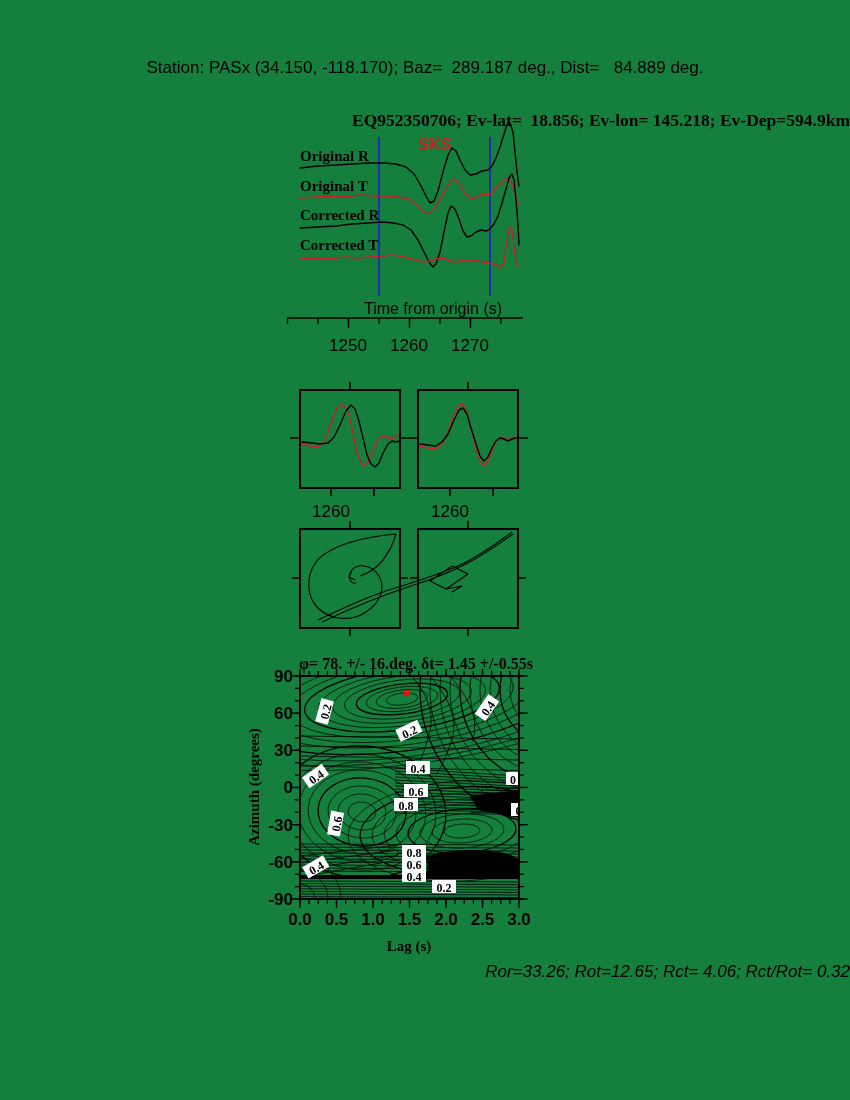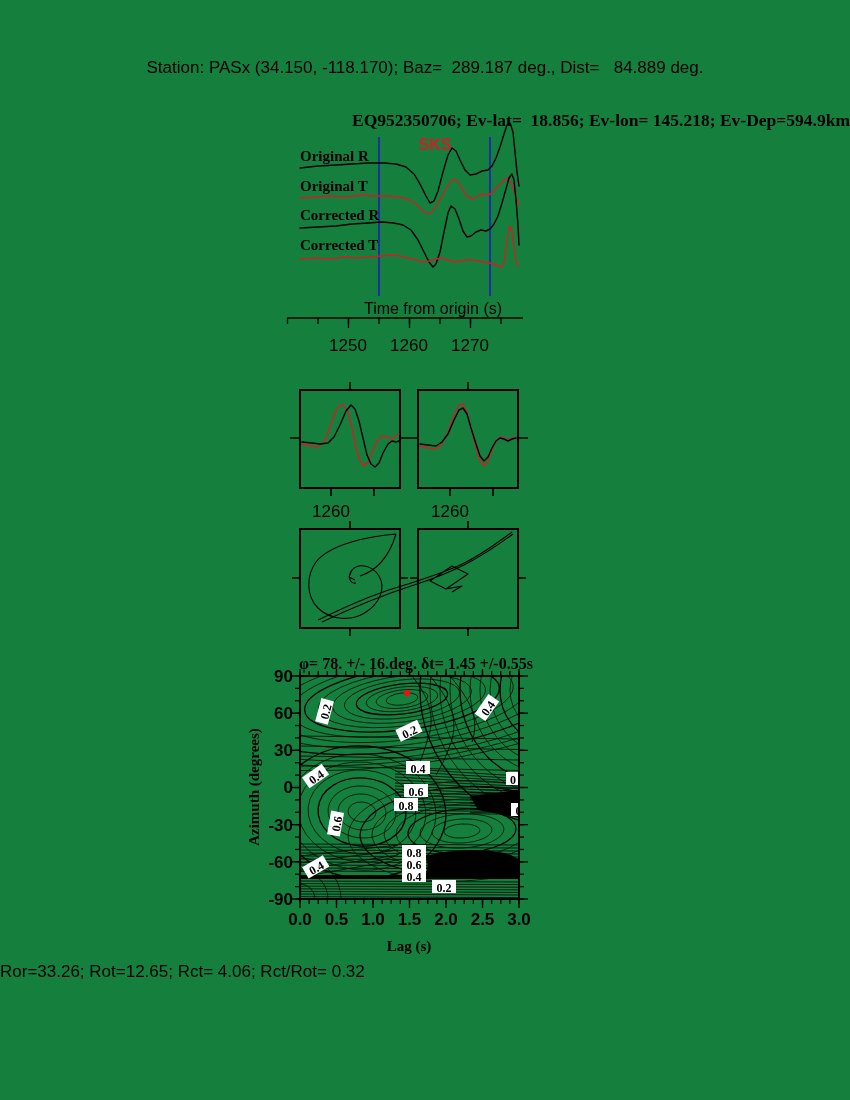--- a/index.html
+++ b/index.html
@@ -1,21 +1,21 @@
 <!DOCTYPE html>
 <html><head>
 <meta charset="utf-8">
 <style>
   html,body{margin:0;padding:0;background:#fff;}
   .page{position:relative;width:850px;height:1100px;background:#15803d;overflow:hidden;
         font-family:"Liberation Sans",sans-serif;color:#000;}
   .t1{position:absolute;top:58px;left:0;width:100%;text-align:center;font-size:17px;white-space:pre;}
   .t2{position:absolute;top:96px;left:0;width:100%;text-align:right;font-size:17.5px;white-space:pre;
       font-family:"Liberation Serif",serif;font-weight:bold;margin-top:14px;}
-  .ftr{position:absolute;top:962px;left:0;width:100%;text-align:left;font-size:17px;white-space:pre;}
+  .ftr{position:absolute;top:962px;left:0;width:100%;text-align:right;font-size:17px;white-space:pre;font-style:italic;}
   svg{position:absolute;top:0;left:0;}
   svg text{fill:#000;}
   .lblserif{font:bold 15px "Liberation Serif",serif;}
   .sks{font:bold 16px "Liberation Sans",sans-serif;fill:#cd2026;}
   .axs{font:16px "Liberation Sans",sans-serif;}
   .tick{font:17px "Liberation Sans",sans-serif;}
   .tickb{font:bold 17px "Liberation Sans",sans-serif;}
   .ctitle{font:bold 16px "Liberation Serif",serif;}
   .clabel{font:bold 12px "Liberation Serif",serif;}
   .frame{fill:none;stroke:#000;stroke-width:2;}

